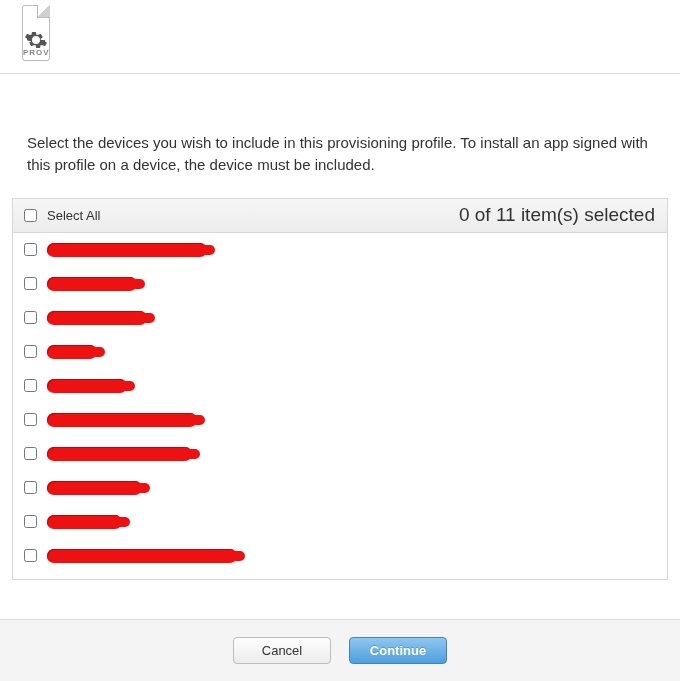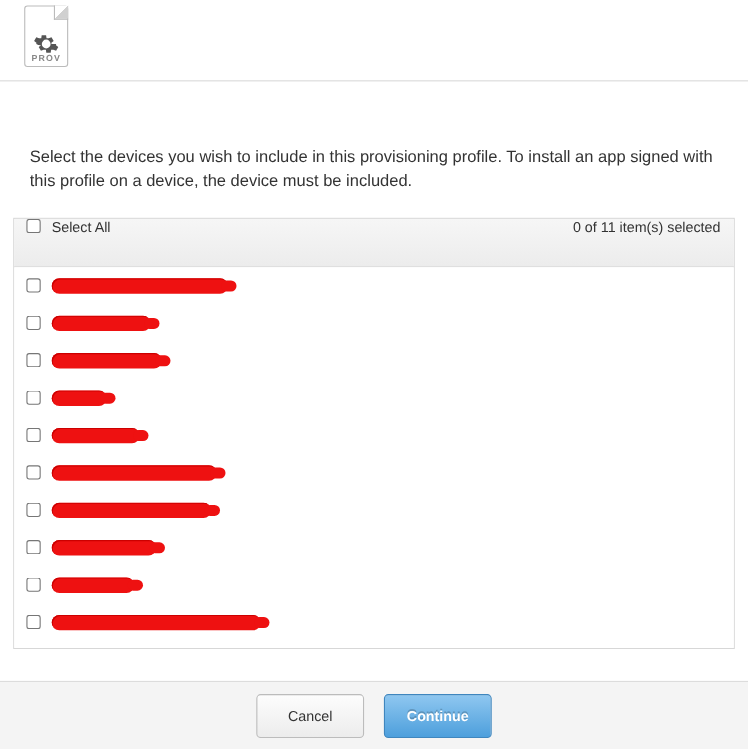--- a/index.html
+++ b/index.html
@@ -10,21 +10,21 @@
   }
   *{box-sizing:border-box;}
   
   .header{
     padding:5px 10px 12px 22px;
     border-bottom:1px solid #d9d9d9;
     display:flex;align-items:center;gap:30px;
   }
   .prov-icon{width:44px;position:relative;}
   .doc{
-    width:40px;height:56px;background:#fff;border:1px solid #bbb;
+    width:28px;height:56px;background:#fff;border:1px solid #bbb;
     border-radius:3px;position:relative;
   }
   .doc:before{
     content:"";position:absolute;right:-1px;top:-1px;width:12px;height:12px;
     background:linear-gradient(135deg,#fff 50%,#d0d0d0 50%);
     border-left:1px solid #bbb;border-bottom:1px solid #bbb;
   }
   .gear{
     position:absolute;left:50%;top:22px;transform:translateX(-50%);
     color:#555;
@@ -34,27 +34,27 @@
     font-size:8px;letter-spacing:1px;color:#888;font-weight:600;
   }
   .page-title{font-size:18px;font-weight:700;color:#333;}
   
   .instruction{
     padding:58px 10px 0 27px;font-size:15px;color:#333;line-height:1.45;
   }
   
   .table-wrap{margin:22px 12px 0 12px;border:1px solid #d7d7d7;}
   .thead{
-    display:flex;align-items:flex-start;height:44px;
+    display:flex;align-items:center;height:34px;
     background:linear-gradient(#f6f6f6,#ececec);
     border-bottom:1px solid #d7d7d7;font-size:13px;color:#333;
   }
   .th-check{width:34px;display:flex;justify-content:center;}
   .th-name{flex:1;font-weight:400;}
-  .th-count{padding-right:12px;color:#333;font-size:13px;margin-left:12px;}
+  .th-count{padding-right:12px;color:#333;font-size:19px;margin-left:12px;}
   input[type=checkbox]{width:13px;height:13px;margin:0;}
   .tbody{
     height:346px;overflow-y:scroll;position:relative;background:#fff;
   }
   .row{
     display:flex;align-items:center;height:34px;font-size:13px;color:#333;
   }
   .row .cell-check{width:34px;display:flex;justify-content:center;}
   .row .cell-name{flex:1;position:relative;padding-right:10px;}
   
@@ -67,21 +67,21 @@
     position:absolute;right:-8px;top:2px;width:14px;height:10px;
     background:#e11;border-radius:7px;
   }
   
   .footer{
     position:absolute;left:0;right:0;bottom:0;height:62px;
     border-top:1px solid #dcdcdc;background:#f4f4f4;
     display:flex;align-items:center;justify-content:center;gap:18px;
   }
   .btn{
-    min-width:98px;height:40px;border:1px solid #bcbcbc;border-radius:4px;
+    min-width:98px;height:27px;border:1px solid #bcbcbc;border-radius:4px;
     background:linear-gradient(#fdfdfd,#ececec);
     font-size:13px;color:#333;cursor:pointer;font-family:inherit;
   }
   .btn.primary{
     background:linear-gradient(#8fc7f0,#4d9fdc);
     border-color:#3f86be;color:#fff;font-weight:600;
     text-shadow:0 -1px 0 rgba(0,0,0,.2);
   }
   
   .tbody::-webkit-scrollbar{width:14px;}

